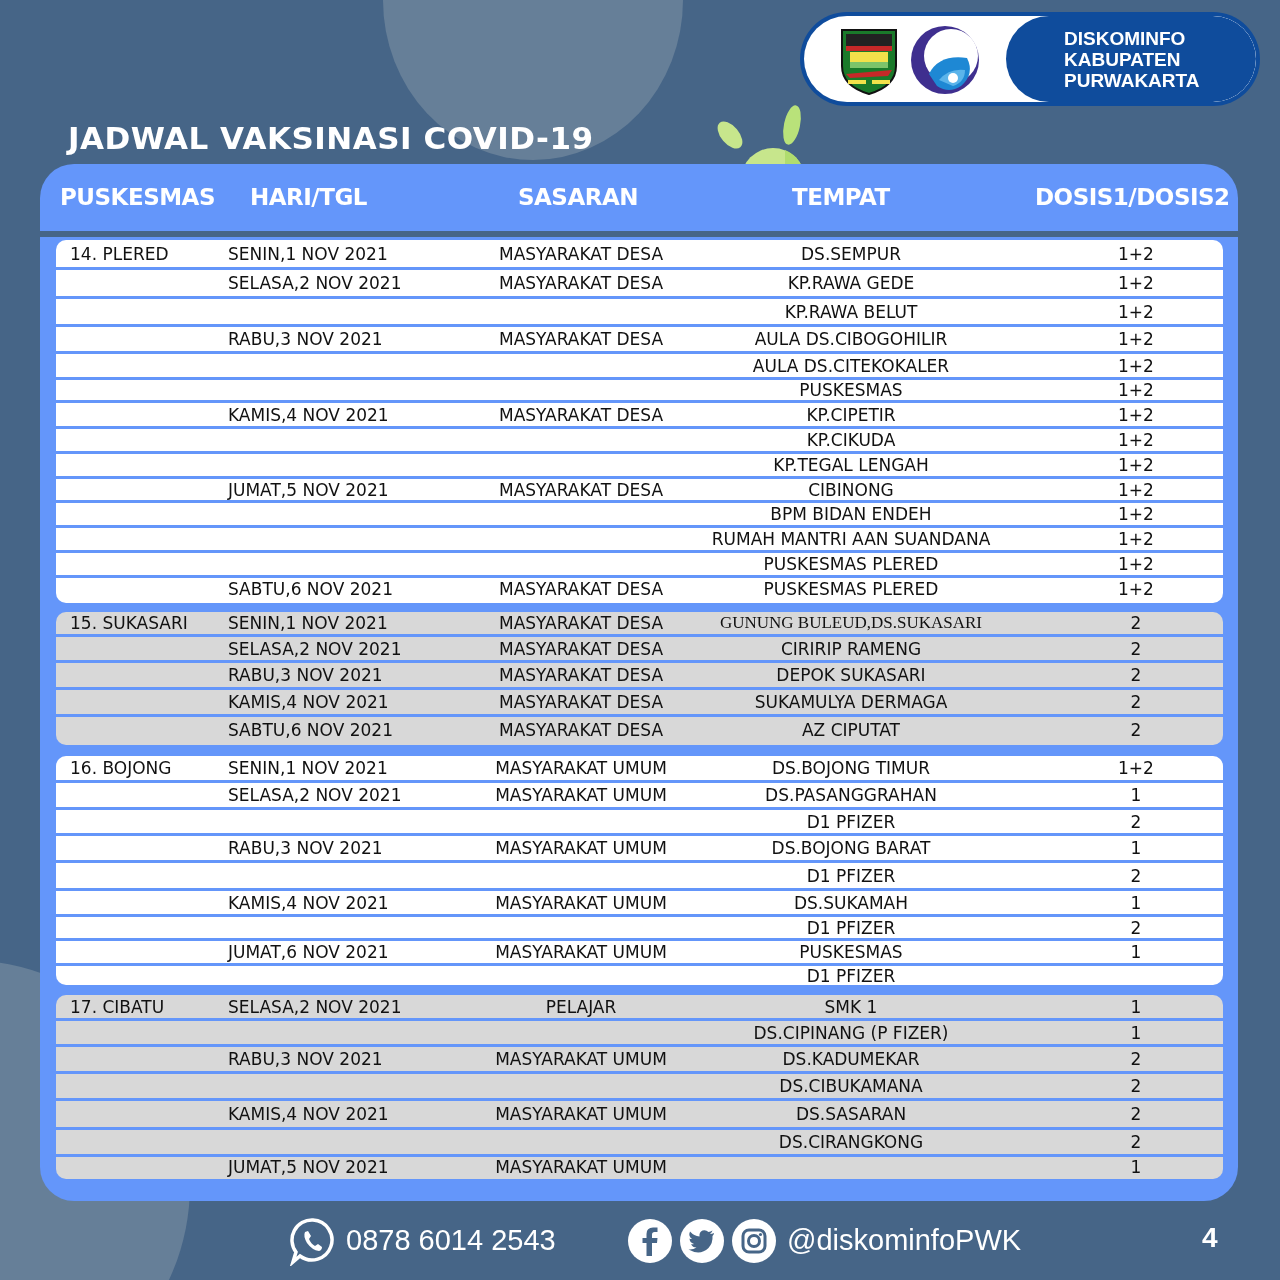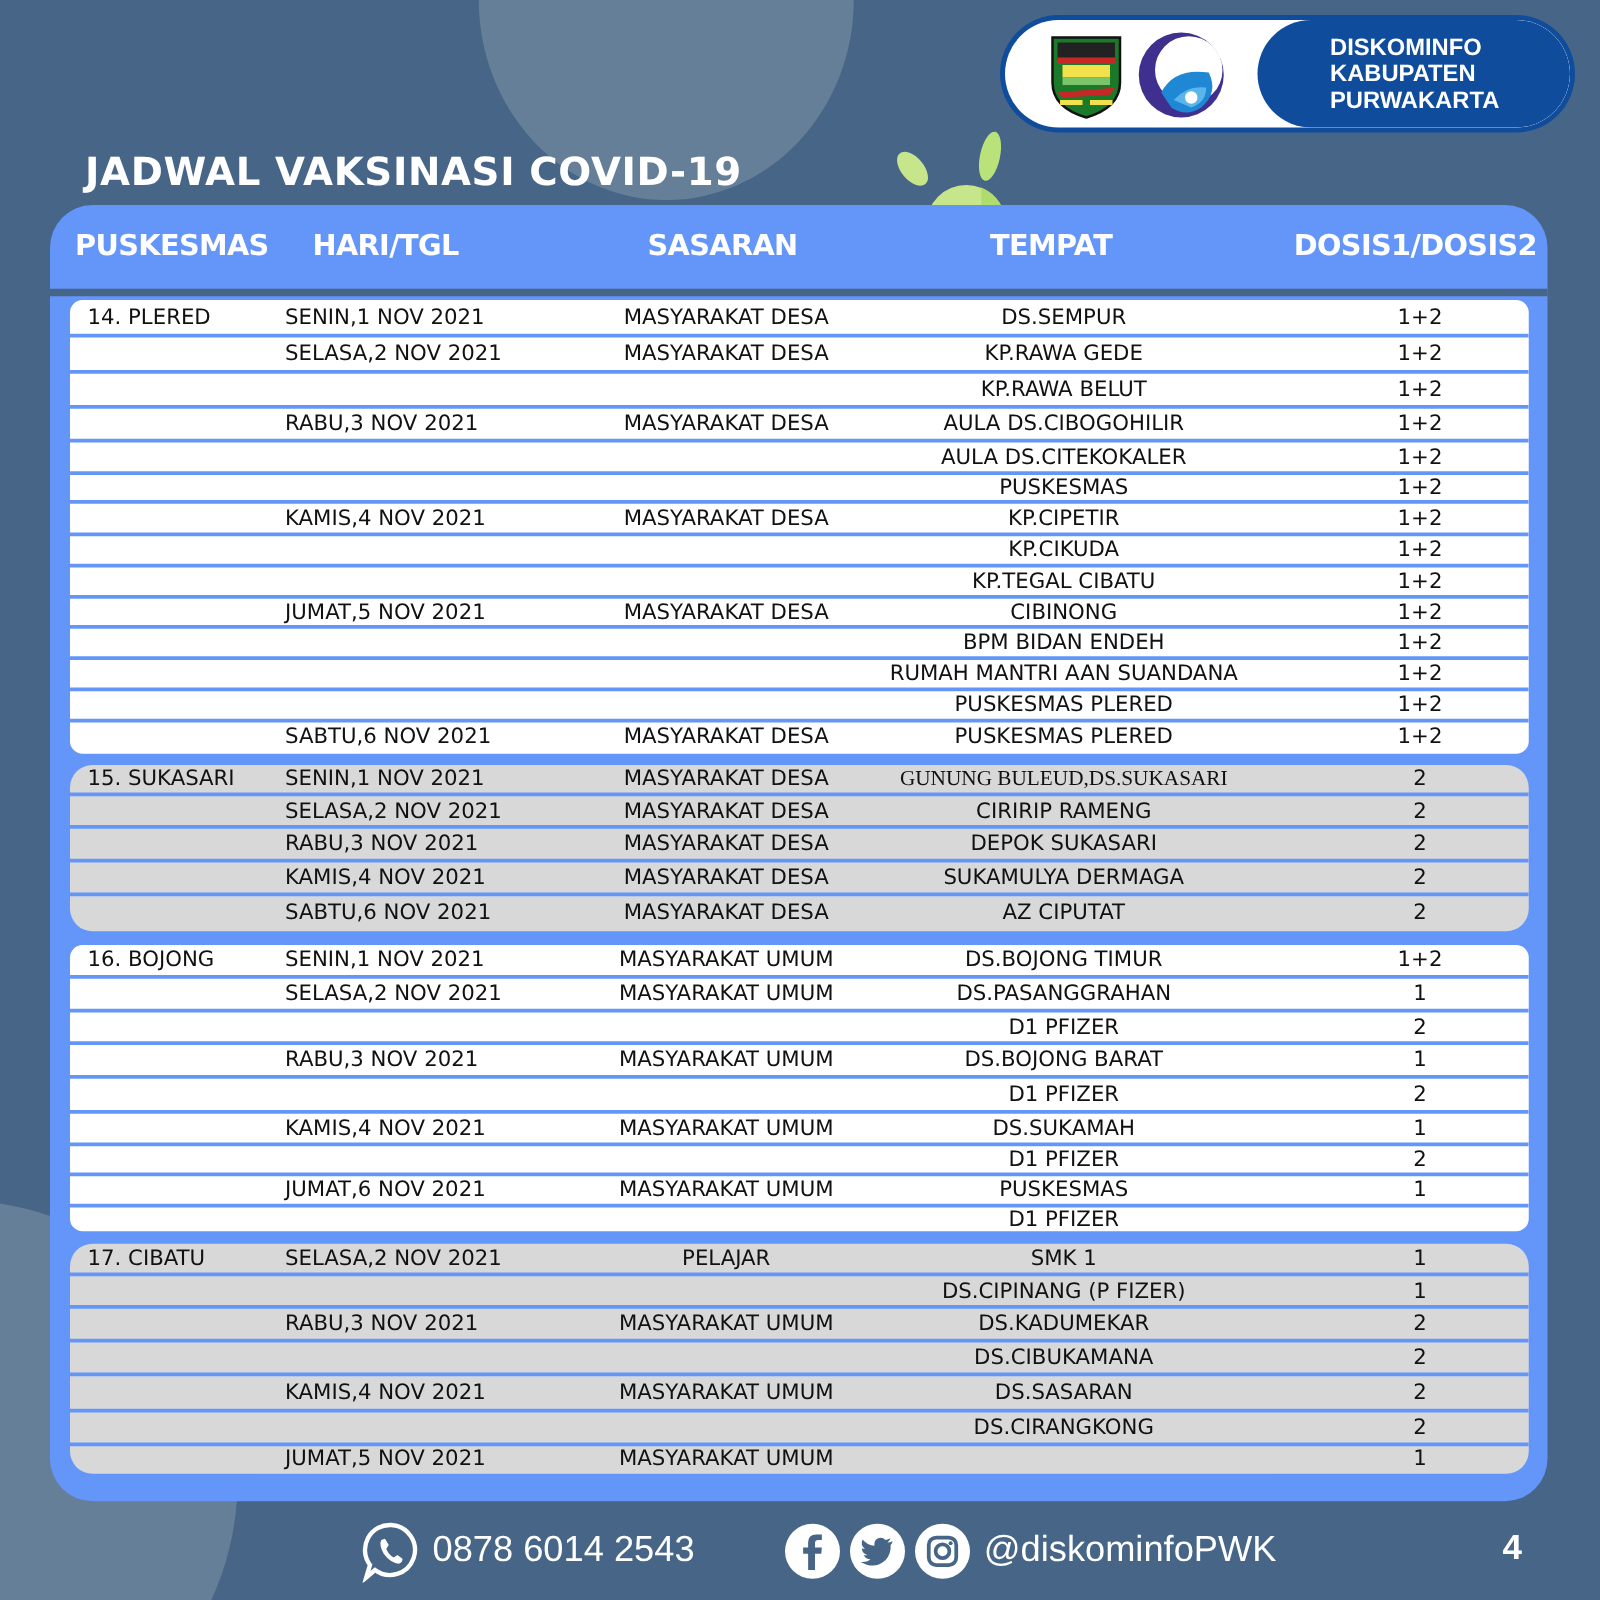--- a/index.html
+++ b/index.html
@@ -60,21 +60,21 @@
       position: absolute; left: 0; top: 67px; width: 1198px; height: 6px; background: #466587;
     }
     .th {
       position: absolute; top: 20px; color: #fff; font-weight: bold; font-size: 23px;
       font-family: "DejaVu Sans", sans-serif; letter-spacing: -0.5px;
     }
     .group {
       position: absolute; left: 16px; width: 1167px; border-radius: 10px; overflow: hidden;
     }
     .group.white { background: #ffffff; }
-    .group.gray { background: #d8d8d8; border-radius: 18px; }
+    .group.gray { background: #d8d8d8; }
     .row {
       position: absolute; left: 0; width: 1167px;
       border-bottom: 3px solid #6496fa;
       font-size: 17px; color: #111;
       font-family: "DejaVu Sans", sans-serif;
     }
     .row:last-child { border-bottom: none; text-decoration: underline; }
     .cell { position: absolute; white-space: nowrap; }
     .c-pusk { left: 14px; }
     .c-date { left: 172px; }
@@ -195,21 +195,21 @@
         <span class="cell c-pusk" style="top: 1px;"></span>
         <span class="cell c-date" style="top: 1px;"></span>
         <span class="cell c-sas" style="top: 1px;"></span>
         <span class="cell c-tmp" style="top: 1px;">KP.CIKUDA</span>
         <span class="cell c-dos" style="top: 1px;">1+2</span>
       </div>
       <div class="row" style="top: 214px; height: 25px;">
         <span class="cell c-pusk" style="top: 1px;"></span>
         <span class="cell c-date" style="top: 1px;"></span>
         <span class="cell c-sas" style="top: 1px;"></span>
-        <span class="cell c-tmp" style="top: 1px;">KP.TEGAL CIBATU</span>
+        <span class="cell c-tmp" style="top: 1px;">KP.TEGAL LENGAH</span>
         <span class="cell c-dos" style="top: 1px;">1+2</span>
       </div>
       <div class="row" style="top: 239px; height: 24px;">
         <span class="cell c-pusk" style="top: 0.5px;"></span>
         <span class="cell c-date" style="top: 0.5px;">JUMAT,5 NOV 2021</span>
         <span class="cell c-sas" style="top: 0.5px;">MASYARAKAT DESA</span>
         <span class="cell c-tmp" style="top: 0.5px;">CIBINONG</span>
         <span class="cell c-dos" style="top: 0.5px;">1+2</span>
       </div>
       <div class="row" style="top: 263px; height: 25px;">

